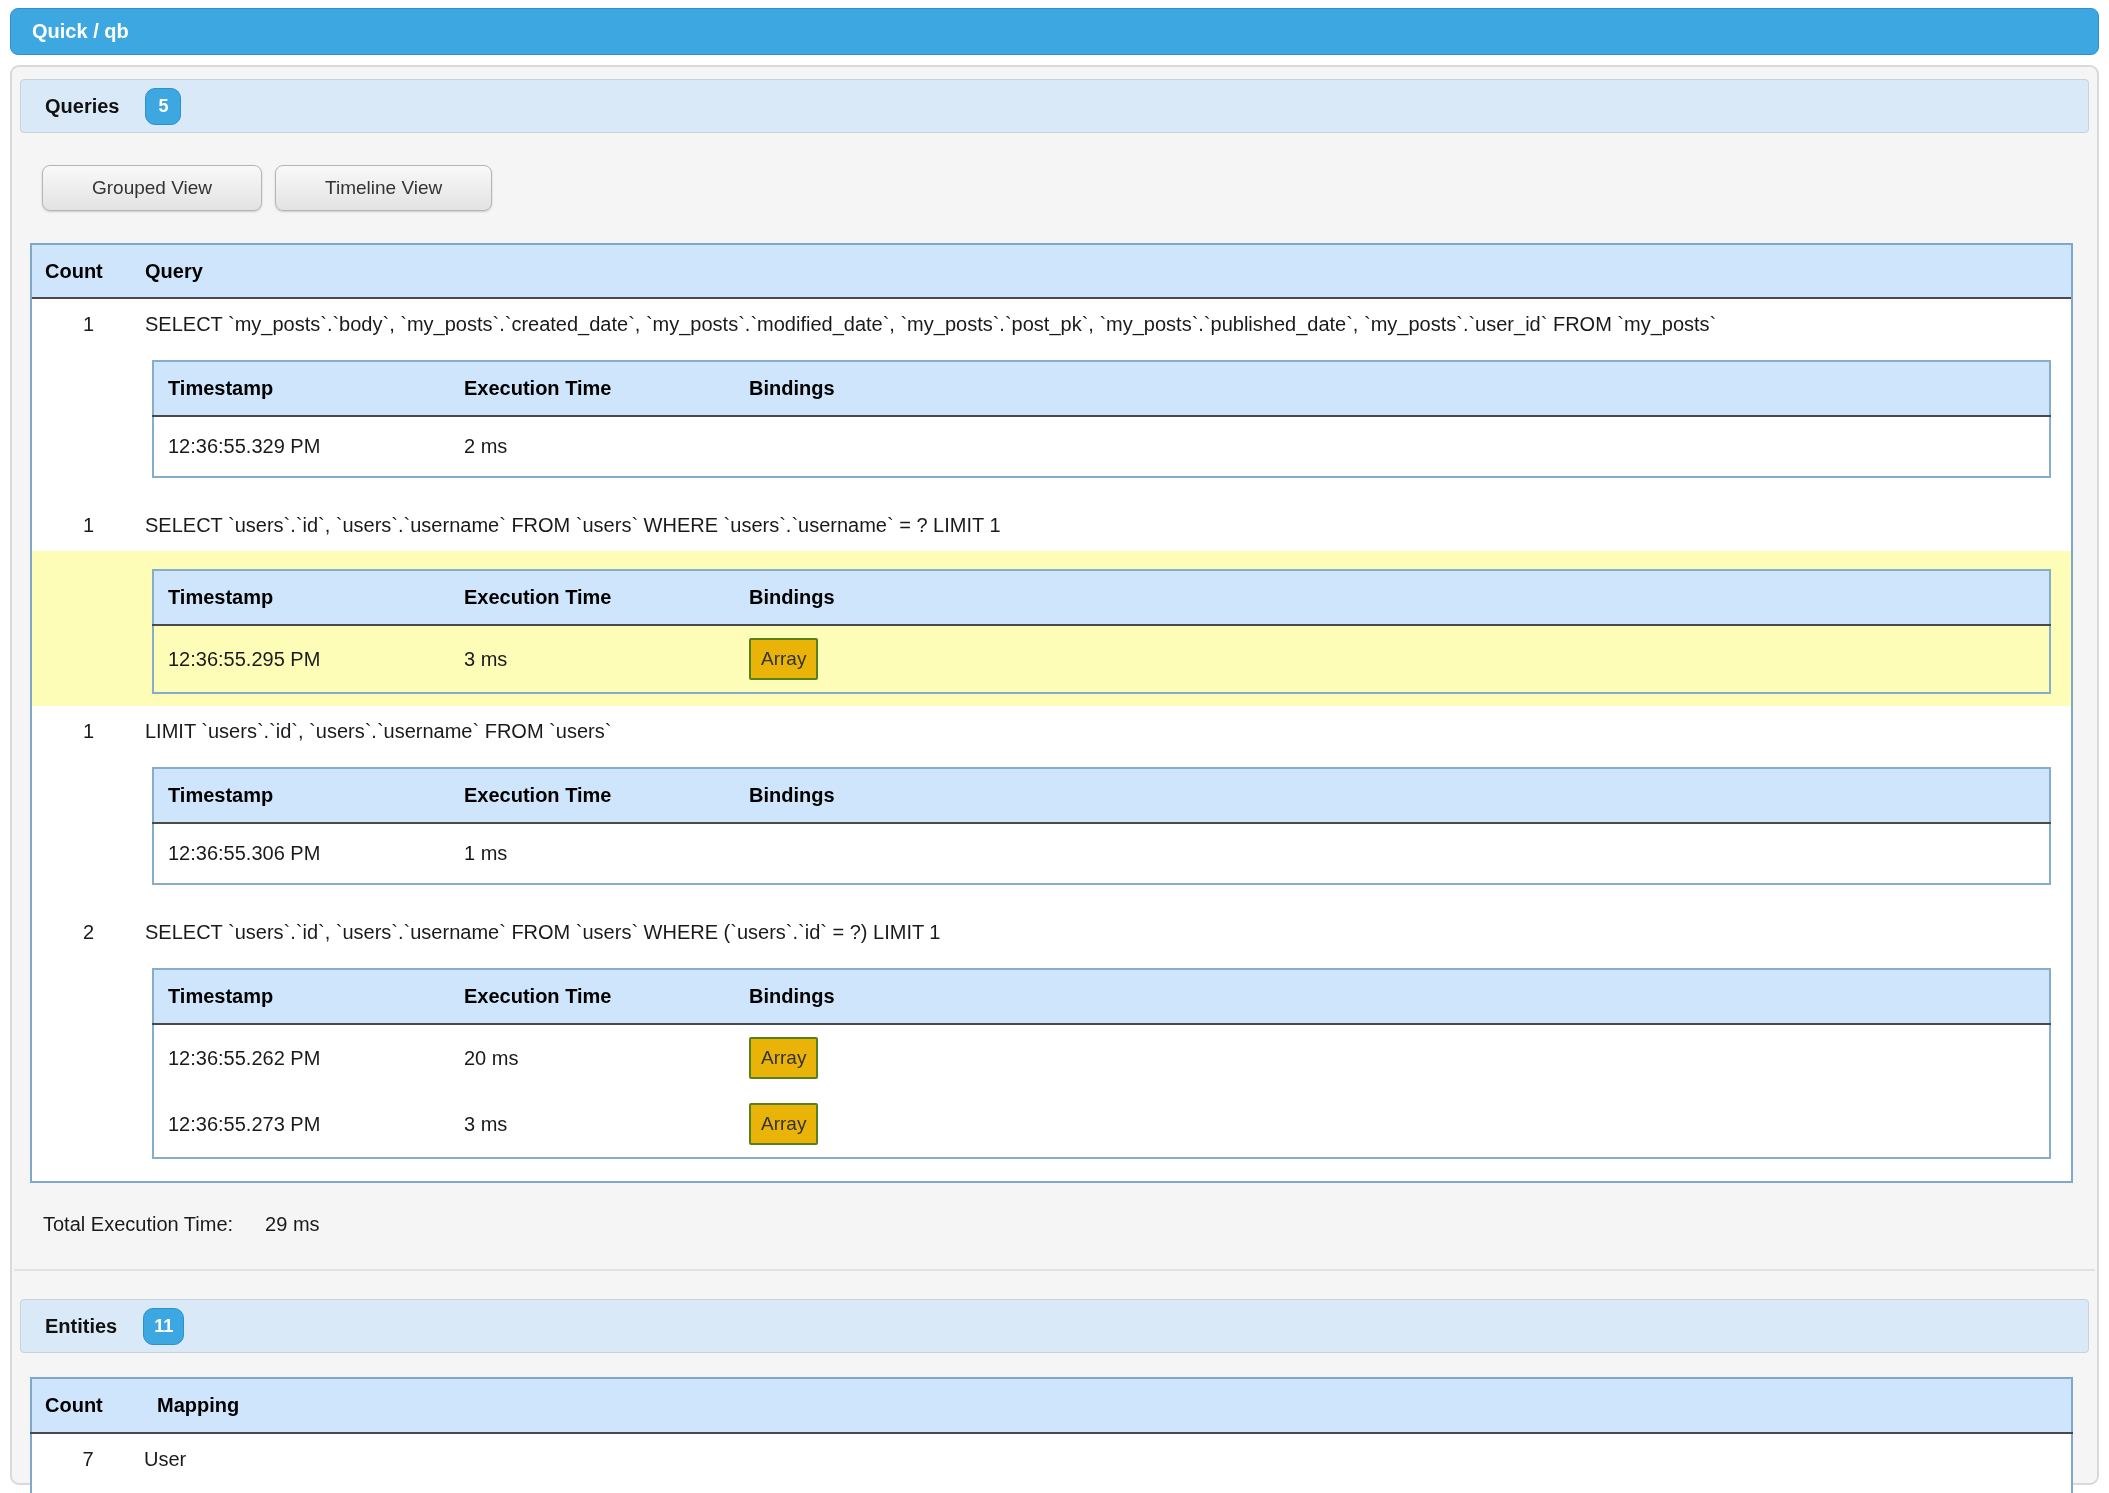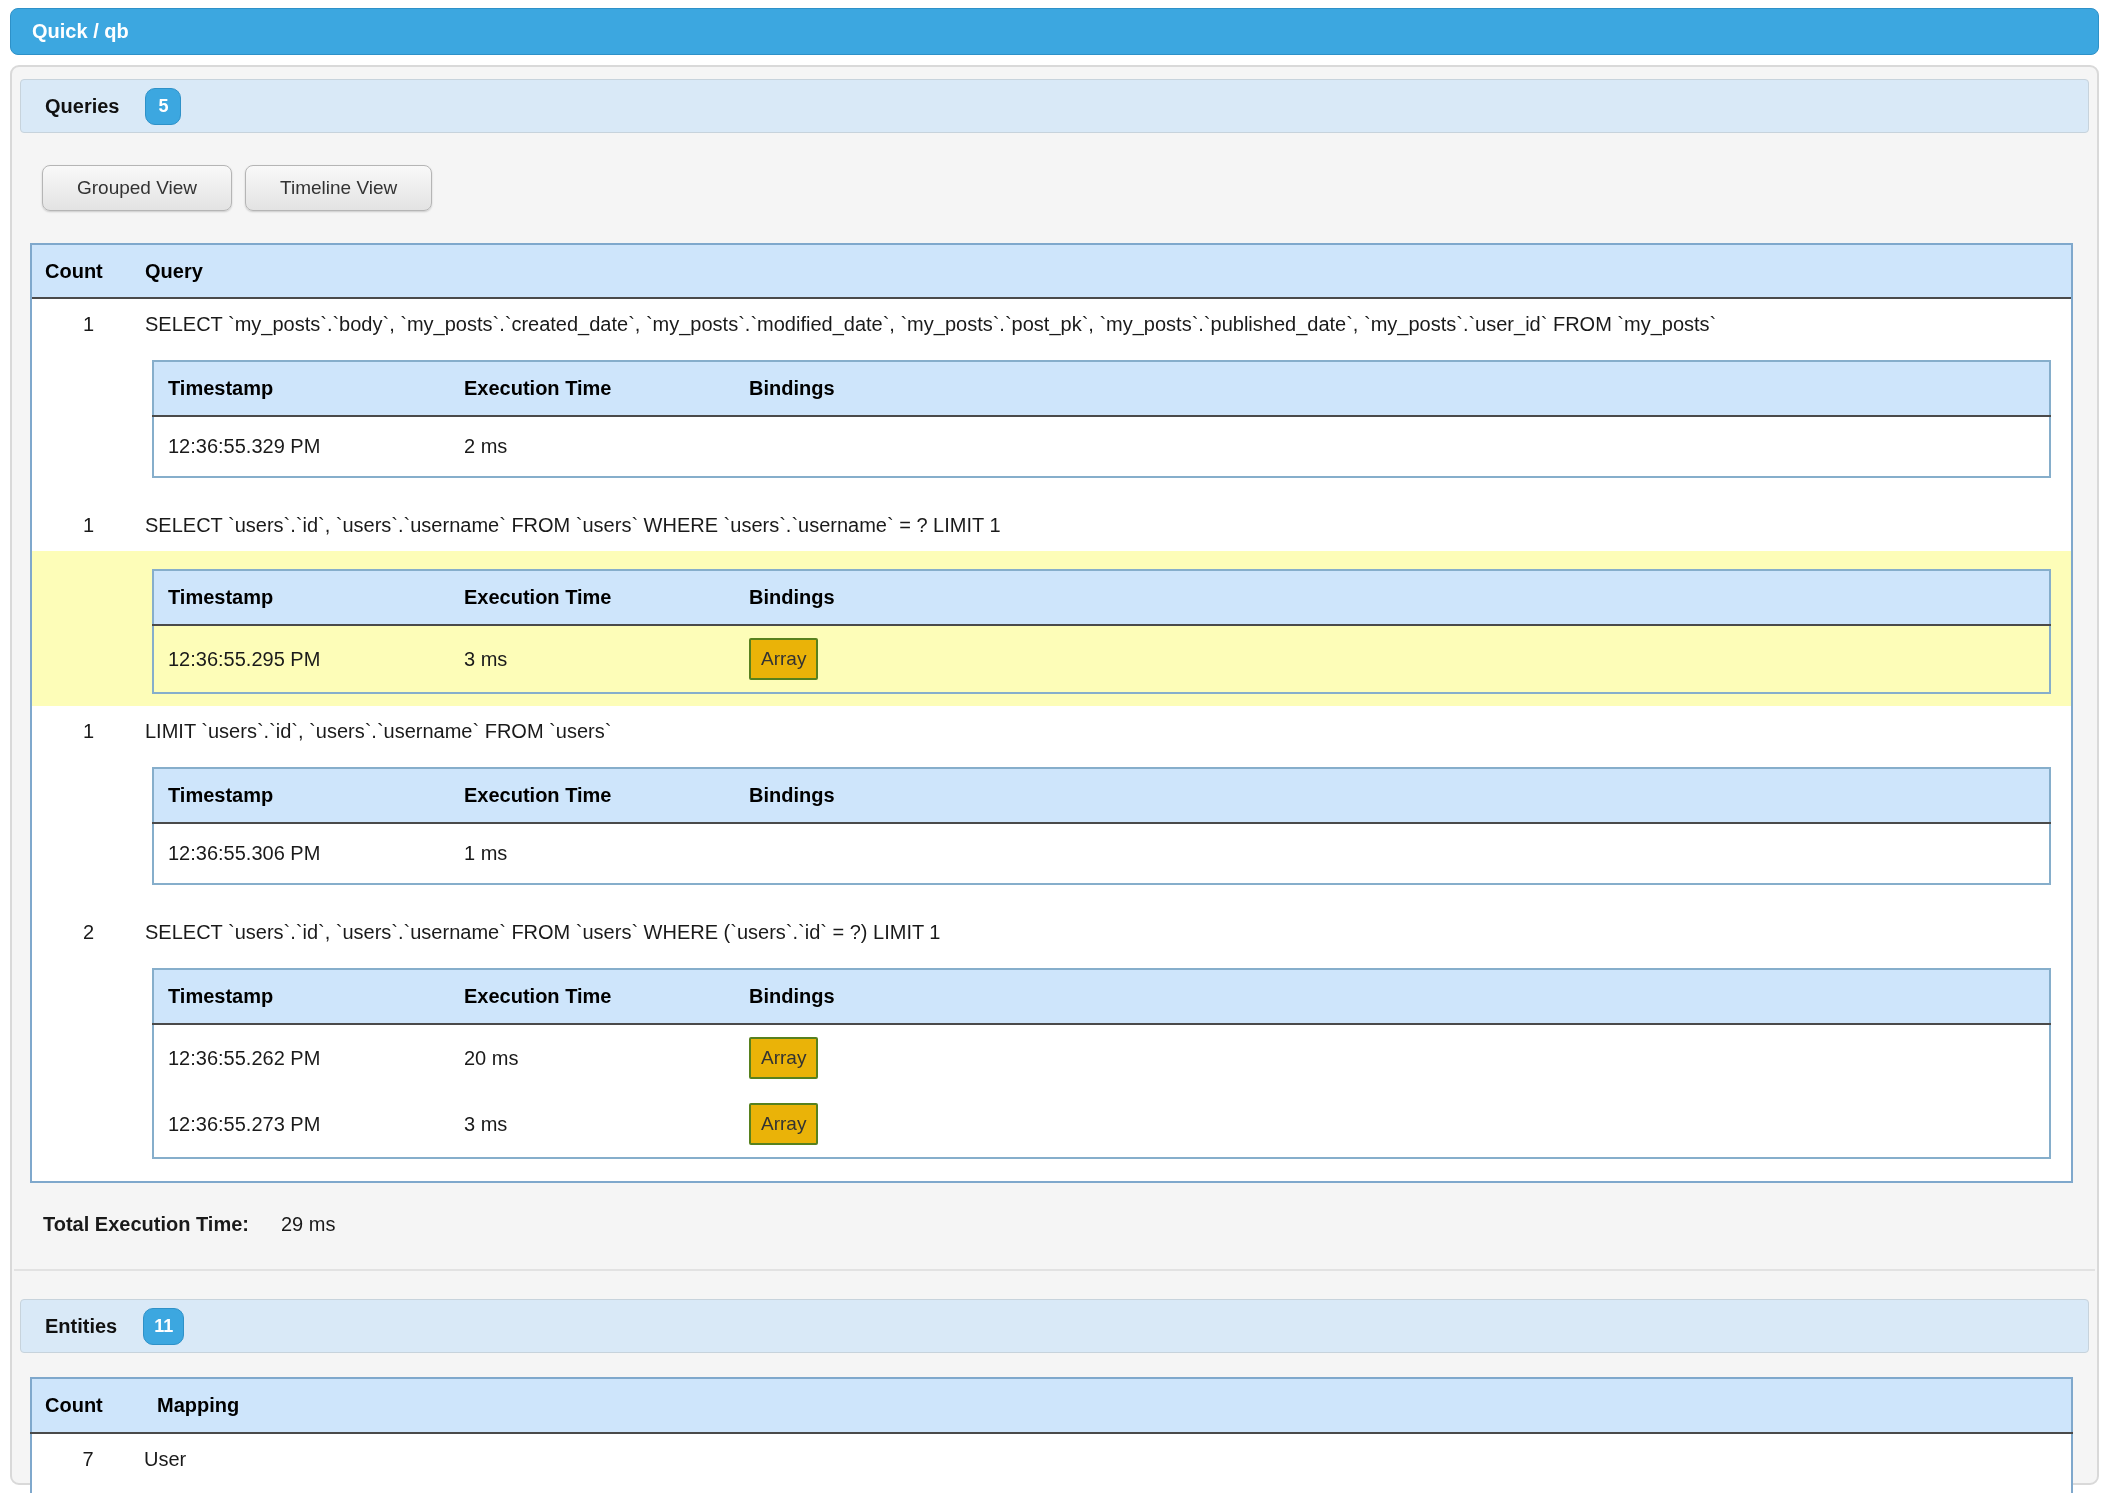--- a/index.html
+++ b/index.html
@@ -56,21 +56,21 @@
     background: #3CA7E0;
     border: 1px solid #2E91C8;
     border-radius: 10px;
     color: #fff; font-weight: bold; font-size: 18px;
   }
 
   
   .btn-row { margin: 32px 0 0 30px; display: flex; gap: 13px; }
   .view-btn {
     height: 46px;
-    padding: 0 34px;
+    padding: 0 49px;
     font-family: inherit;
     font-size: 19px;
     color: #333;
     background: linear-gradient(#f9f9f9, #e3e3e3);
     border: 1px solid #b5b5b5;
     border-radius: 8px;
     box-shadow: 0 1px 2px rgba(0,0,0,0.18);
     cursor: pointer;
   }
 
@@ -128,21 +128,21 @@
     color: #333;
     background: #eab308;
     border: 2px solid #57811E;
     border-radius: 2px;
     padding: 8px 10px;
     cursor: pointer;
   }
 
   
   .total-line { margin: 30px 0 0 31px; display: flex; font-size: 20px; }
-  .total-line .lbl { font-weight: bold; }
+  .total-line .lbl { font-weight: normal; }
   .total-line .val { margin-left: 32px; text-align: center; }
 
   .divider {
     border: none;
     border-top: 2px solid #E2E2E2;
     margin: 33px 2px 28px 2px;
   }
 
   
   .etable-wrap { margin: 24px 24px 0 18px; }

